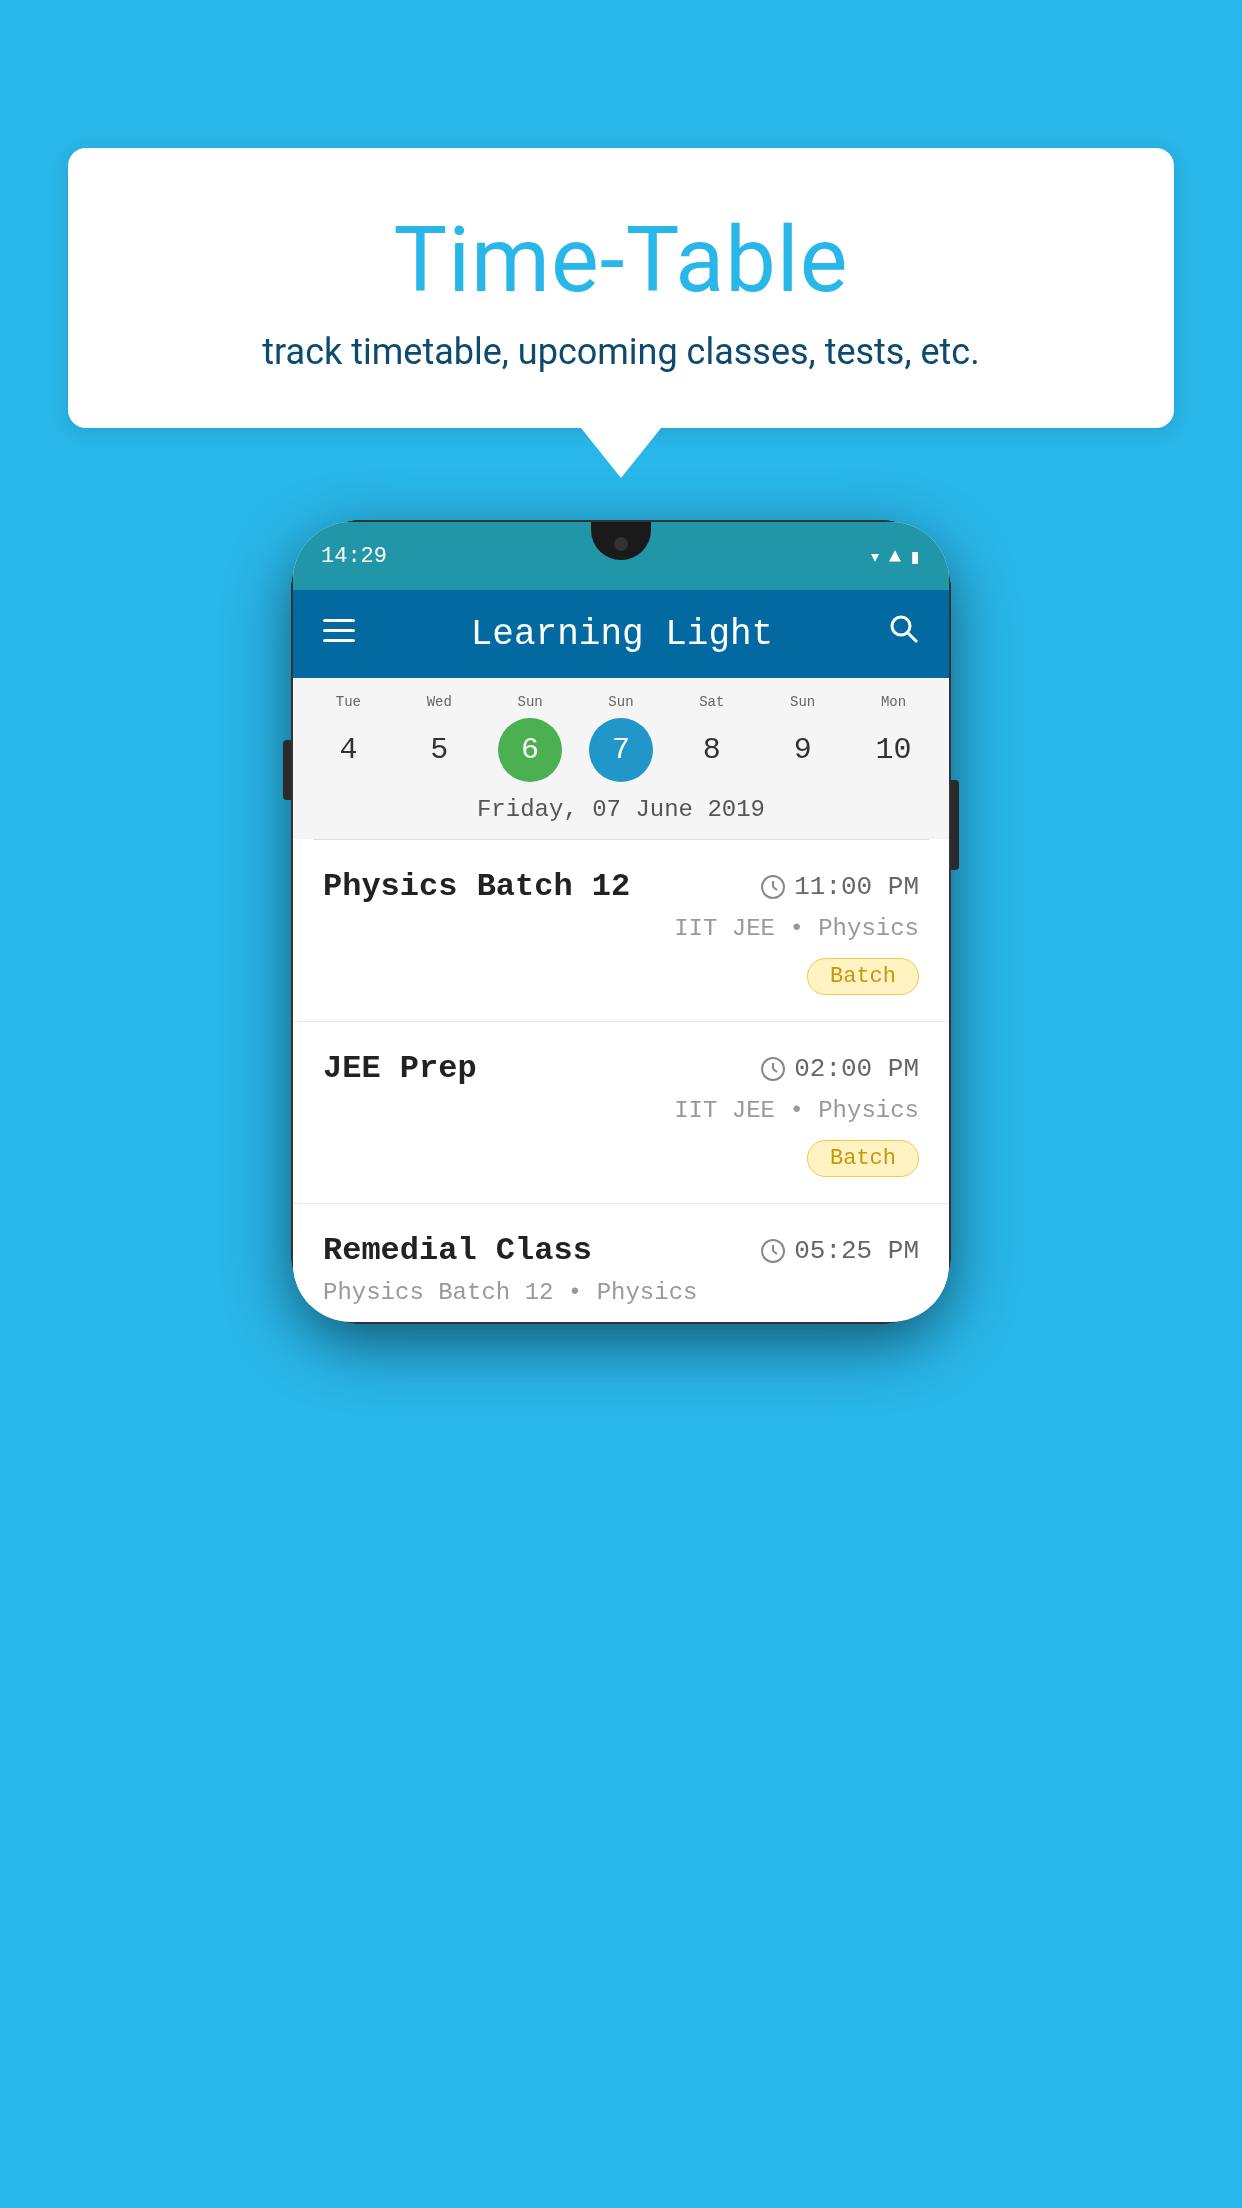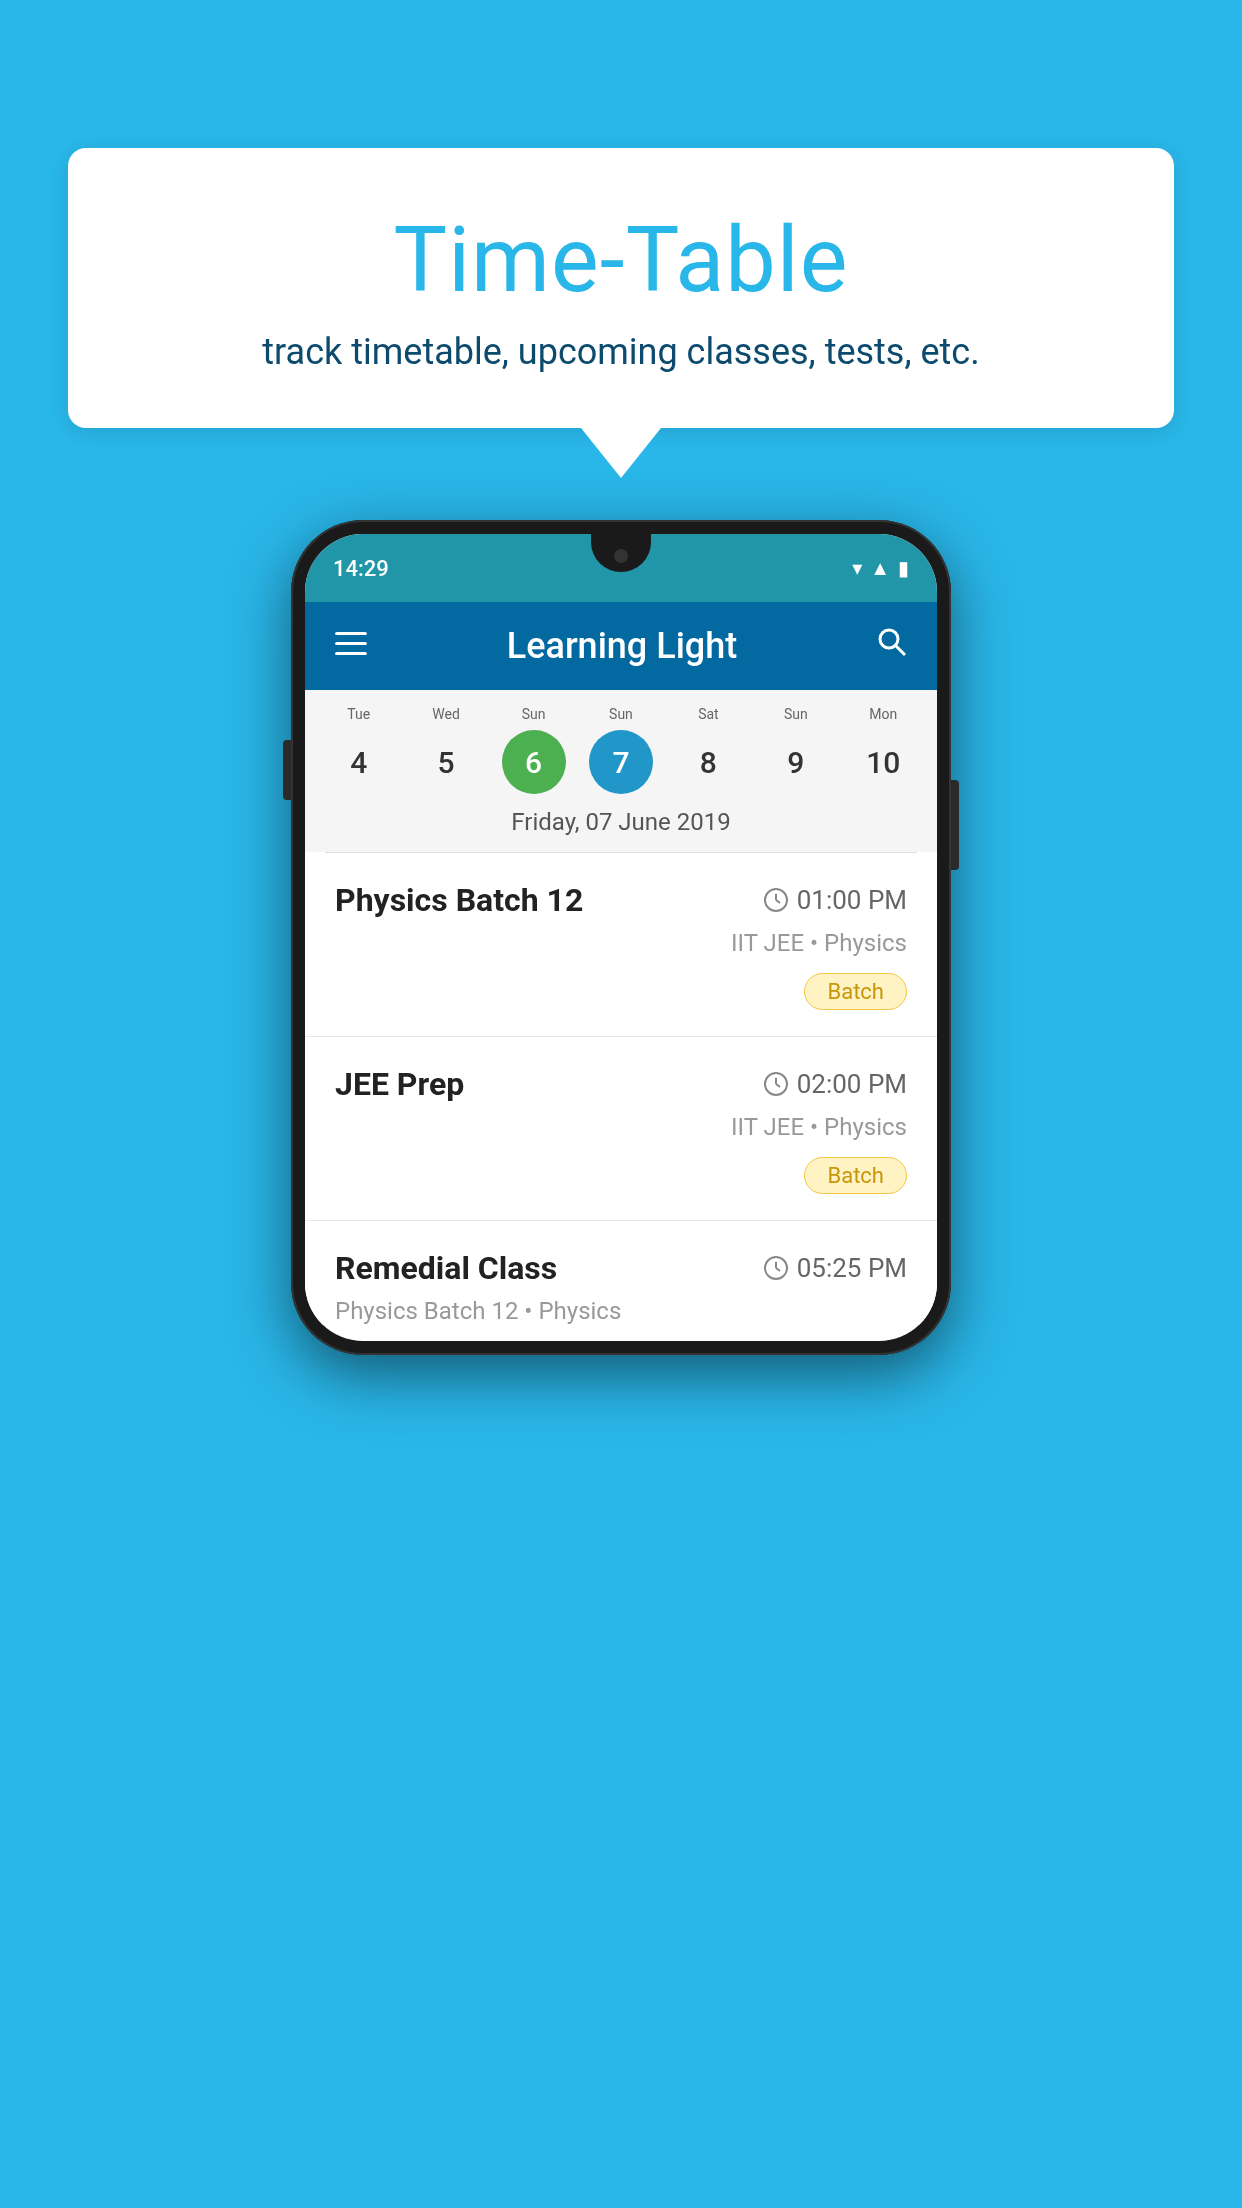--- a/index.html
+++ b/index.html
@@ -62,23 +62,24 @@
       position: absolute;
       top: 520px;
       left: 50%;
       transform: translateX(-50%);
       width: 660px;
     }
 
     .phone-outer {
       background: #1a1a1a;
       border-radius: 72px;
-      padding: 14px;
+      padding: 2px;
       box-shadow: 0 20px 60px rgba(0,0,0,0.5), inset 0 0 0 2px #333;
       position: relative;
+      font-family: Liberation Mono, monospace;
     }
 
     
     .phone-outer::before {
       content: '';
       position: absolute;
       left: -8px;
       top: 220px;
       width: 8px;
       height: 60px;
@@ -384,21 +385,21 @@
       <div>
 
       <div class="schedule-item"><div class="schedule-item-header">
               <div class="schedule-item-title">Physics Batch 12</div>
               <div class="schedule-time">
                 <svg width="26" height="26" viewBox="0 0 26 26" fill="none" stroke="#888" stroke-width="2">
                   <circle cx="13" cy="13" r="11"></circle>
                   <line x1="13" y1="7" x2="13" y2="13"></line>
                   <line x1="13" y1="13" x2="17" y2="16"></line>
                 </svg>
-                <span>01:00 PM</span>
+                <span>11:00 PM</span>
               </div>
             </div><div class="schedule-subtitle">IIT JEE • Physics</div><span class="batch-badge">Batch</span></div>
           <div class="item-divider"></div>
           <div class="schedule-item"><div class="schedule-item-header">
               <div class="schedule-item-title">JEE Prep</div>
               <div class="schedule-time">
                 <svg width="26" height="26" viewBox="0 0 26 26" fill="none" stroke="#888" stroke-width="2">
                   <circle cx="13" cy="13" r="11"></circle>
                   <line x1="13" y1="7" x2="13" y2="13"></line>
                   <line x1="13" y1="13" x2="17" y2="16"></line>

